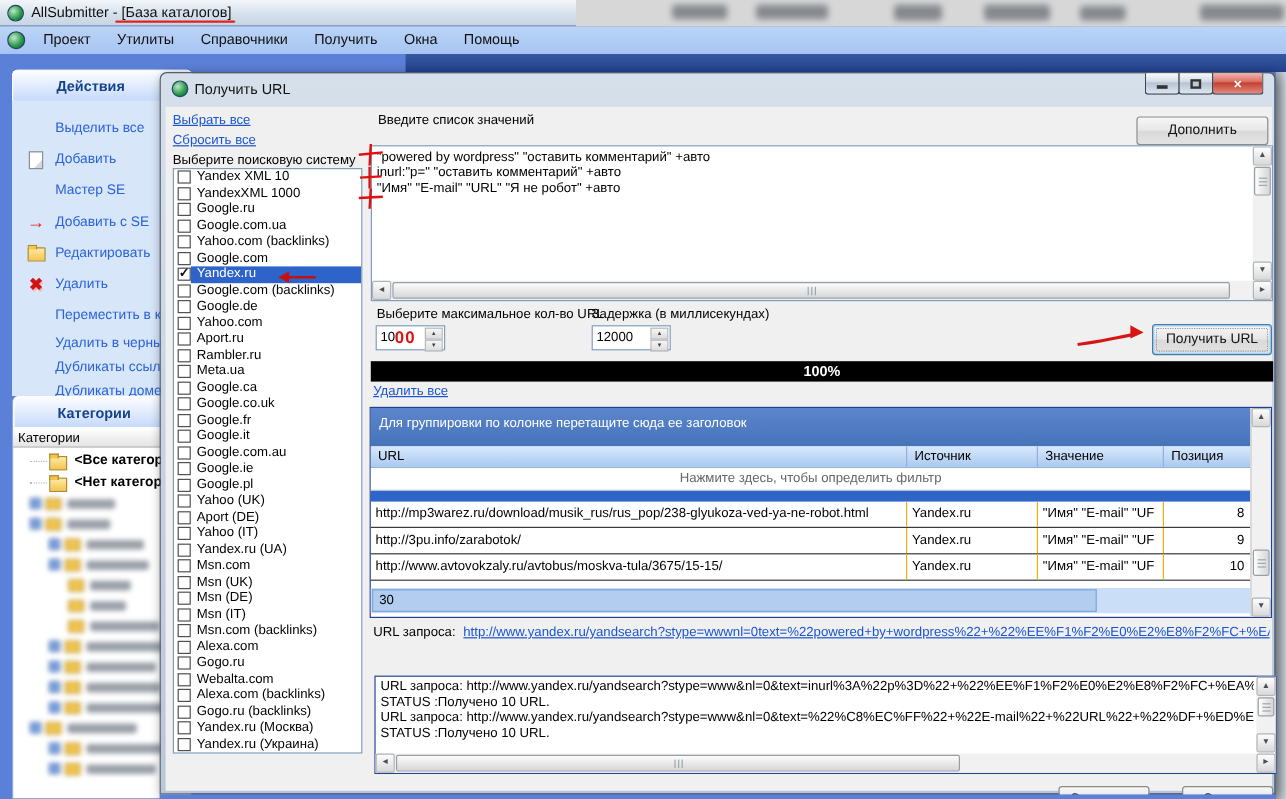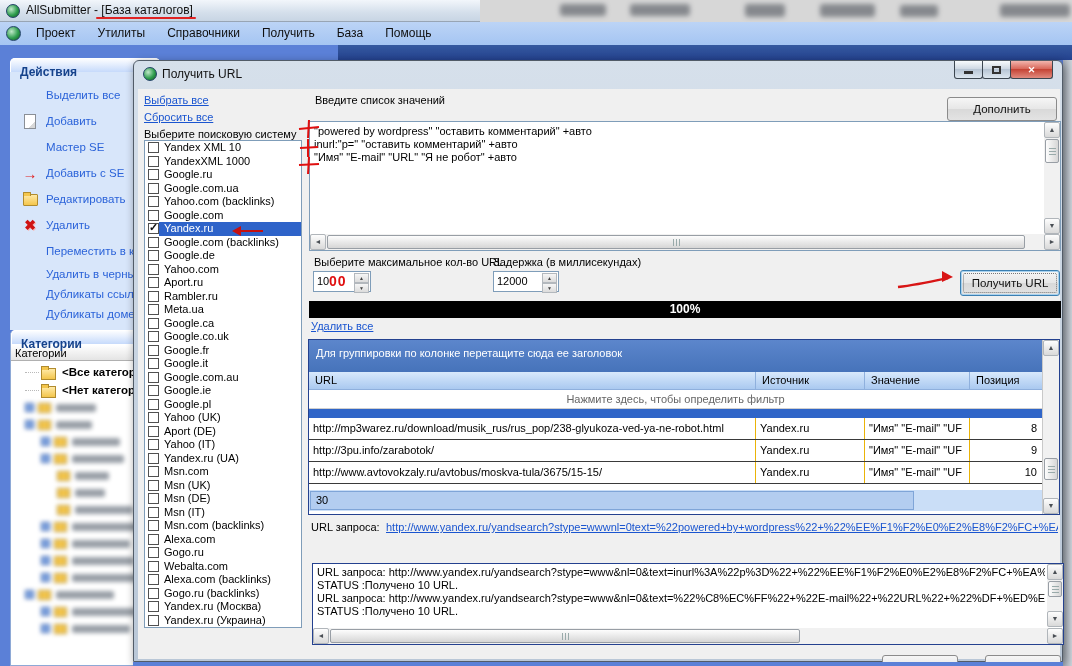--- a/index.html
+++ b/index.html
@@ -28,21 +28,21 @@
   .menu-items { display:flex; margin-left:4px; }
   .menu-item { padding:0 11px; font-size:12px; color:#101010; line-height:23px; cursor:default;text-align:center; }
 
   .navband { position:absolute; left:338px; top:45px; width:734px; height:15px;
     background:linear-gradient(#35599f,#24428f); filter:blur(.4px); }
   .right-strip { position:absolute; left:1063px; top:60px; width:9px; height:606px;
     background:linear-gradient(90deg,#aab2bc,#cdd3da); }
 
   
   .panel { position:absolute; left:10px; width:150px; border-radius:5px 5px 0 0; }
-  .panel-header { height:14px; line-height:26px; padding-left:9px; font-size:12px; font-weight:bold;
+  .panel-header { height:26px; line-height:26px; padding-left:36px; font-size:12px; font-weight:bold;
     color:#15428b; background:linear-gradient(#fcfdff,#c6dafb); border-radius:5px 5px 0 0;
     border:1px solid #fff; border-bottom:none; }
   .panel-actions { top:58px; height:272px; background:#d8e6fa; }
   .action-list { padding-top:10px; }
   .action-item { height:26px; display:flex; align-items:center; padding-left:12px; cursor:pointer; }
   .action-item:nth-child(n+8) { height:20px; }
   .action-label { color:#2b63d9; font-size:11.5px; margin-left:8px; white-space:nowrap; }
   .ic { width:16px; height:16px; display:inline-flex; align-items:center; justify-content:center; flex:none; }
   .icon-page .ic { background:linear-gradient(135deg,#fff 70%,#d8d8d8 72%); border:1px solid #8a8f96;
       width:12px; height:15px; margin:0 2px; }
@@ -189,21 +189,21 @@
   </div>
 
   <div class="menubar">
     <span class="menu-logo globe" style="width:15px;height:15px"></span>
     <div class="menu-items">
 
     <span class="menu-item">Проект</span>
         <span class="menu-item">Утилиты</span>
         <span class="menu-item">Справочники</span>
         <span class="menu-item">Получить</span>
-        <span class="menu-item">База</span>
+        <span class="menu-item">Окна</span>
         <span class="menu-item">Помощь</span>
       </div>
   </div>
 
   <div class="navband"></div>
   <div class="right-strip"></div>
 
   <div class="panel panel-actions">
     <div class="panel-header">Действия</div>
     <div class="action-list">

